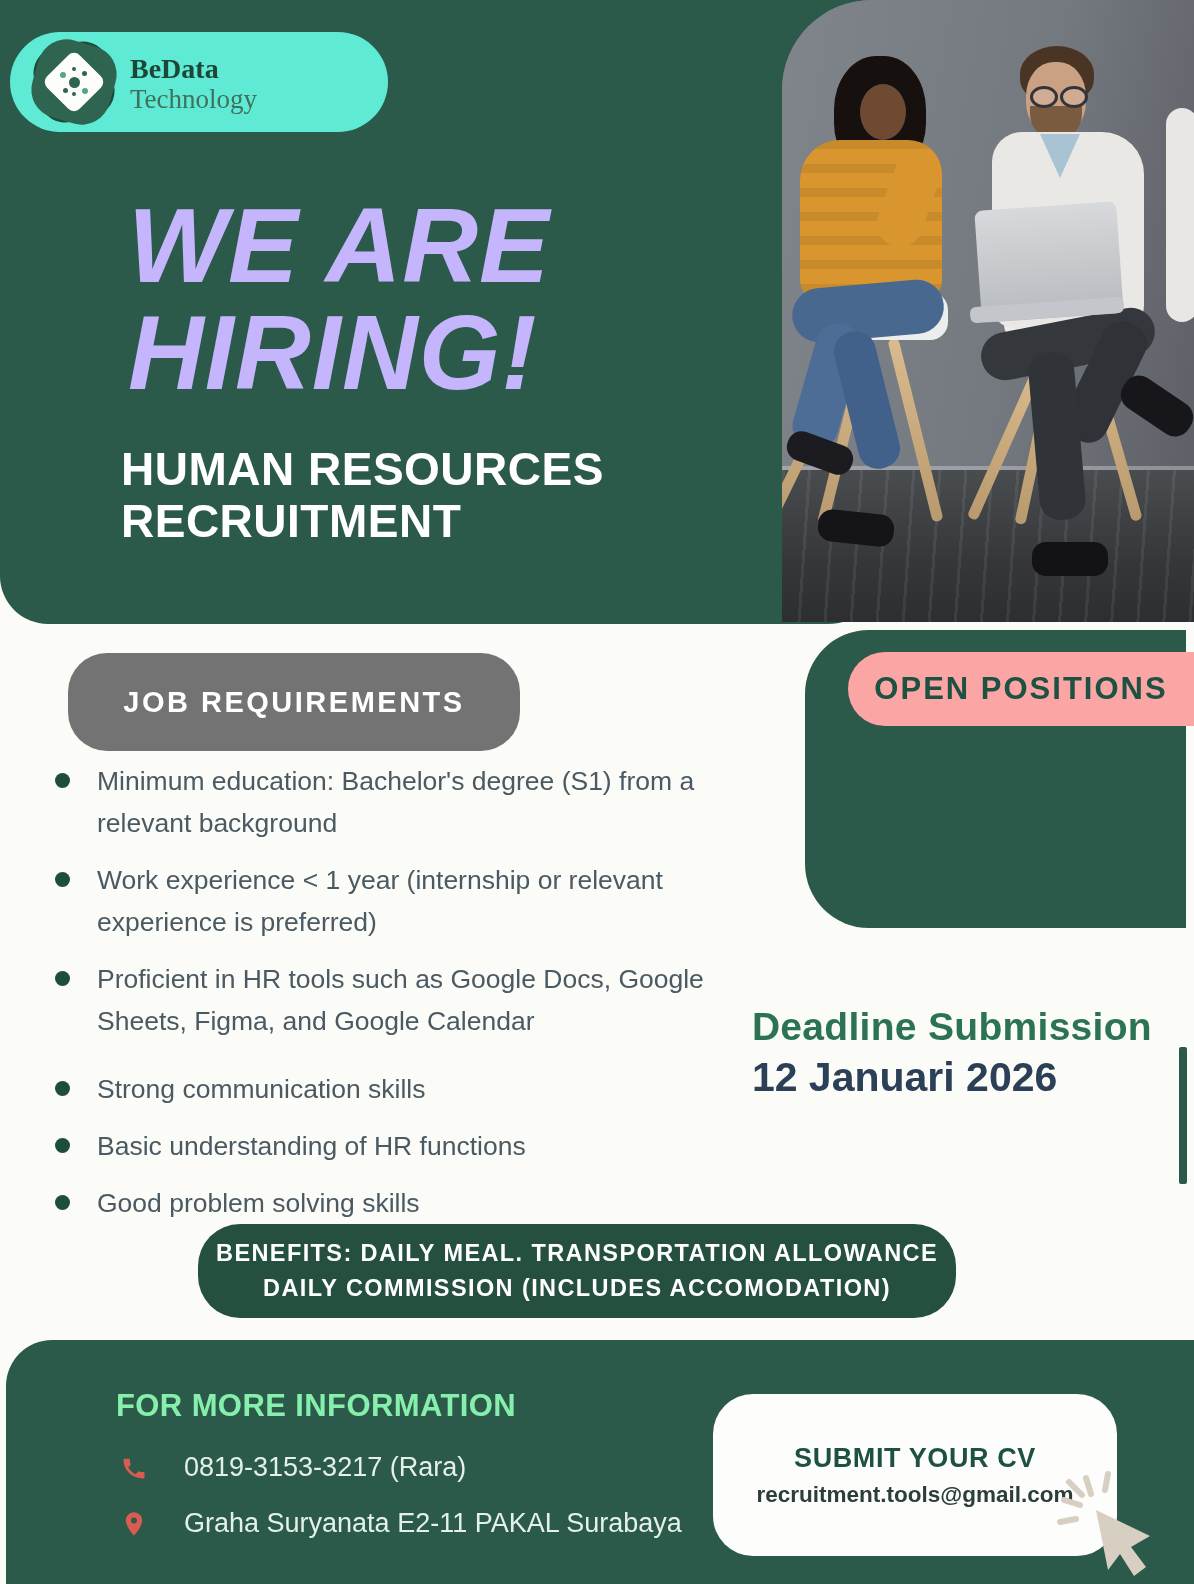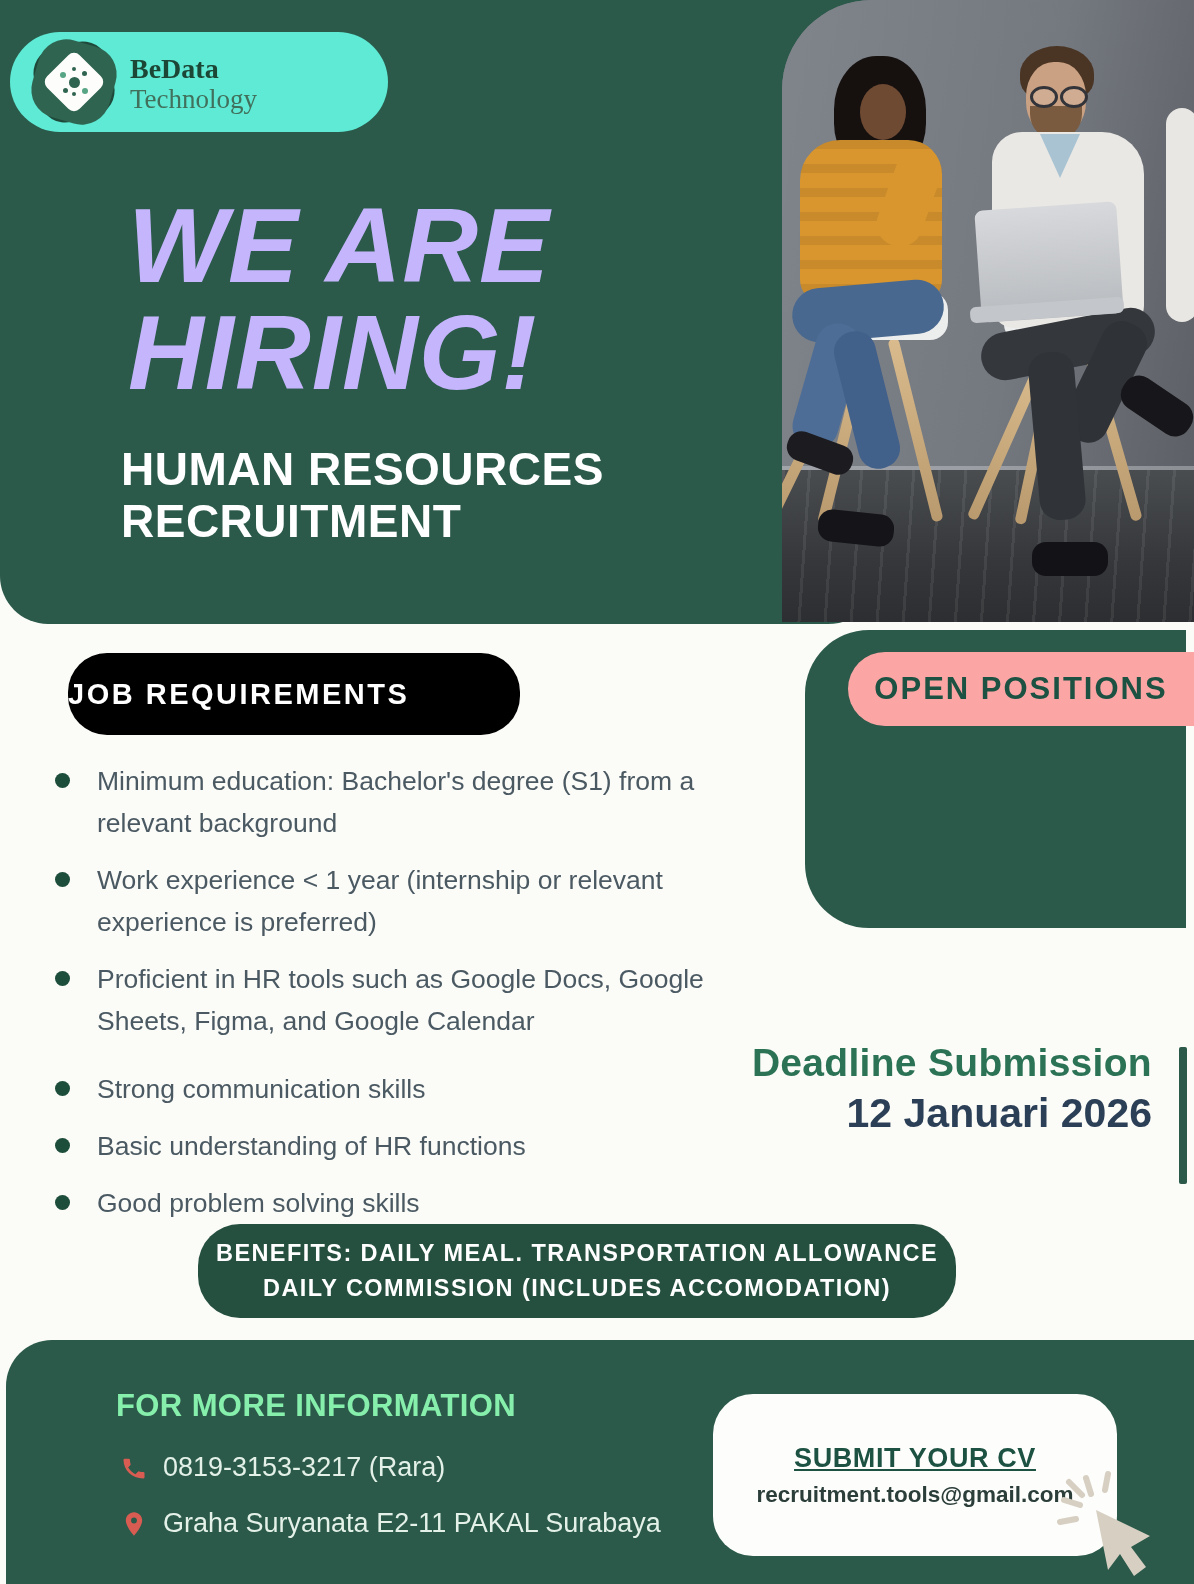--- a/index.html
+++ b/index.html
@@ -82,61 +82,61 @@
         background:linear-gradient(180deg,#d7d9dc,#b7babe);}
   .m-laptop-base{left:188px;top:302px;width:154px;height:16px;background:#c3c6ca;border-radius:6px;transform:rotate(-4deg);}
   .m-pant-cross{left:198px;top:320px;width:176px;height:48px;background:#34373c;border-radius:24px;transform:rotate(-11deg);}
   .m-pant-leg1{left:300px;top:318px;width:46px;height:128px;background:#2f3237;border-radius:20px;transform:rotate(26deg);}
   .m-pant-leg2{left:252px;top:352px;width:46px;height:168px;background:#303338;border-radius:20px;transform:rotate(-5deg);}
   .m-shoe1{left:336px;top:388px;width:78px;height:36px;background:#17171b;border-radius:16px;transform:rotate(34deg);}
   .m-shoe2{left:250px;top:542px;width:76px;height:34px;background:#131317;border-radius:14px;}
   .side-sleeve{left:384px;top:108px;width:32px;height:214px;background:#e9e7e3;border-radius:16px;}
 
   
-  .jobreq-pill{left:68px;top:653px;width:452px;height:82px;background:#000000;
-        border-radius:39px;display:flex;align-items:center;justify-content:flex-start;}
+  .jobreq-pill{left:68px;top:653px;width:452px;height:98px;background:#737373;
+        border-radius:39px;display:flex;align-items:center;justify-content:center;}
   .jobreq-pill span{color:#ffffff;font-weight:bold;font-size:29px;letter-spacing:2.5px;}
   .req-list{left:55px;top:760px;width:700px;list-style:none;margin:0;padding:0;}
   .req-list li{display:flex;gap:27px;margin-bottom:15px;}
   .req-list li.mt{margin-top:26px;}
   .req-dot{flex:none;width:15px;height:15px;border-radius:50%;background:#1d4d3b;margin-top:13px;}
   .req-text{font-size:26.5px;line-height:42px;color:#4a5962;max-width:645px;}
 
   .open-card{left:805px;top:630px;width:381px;height:298px;background:#2b5a4a;
         border-radius:64px 0 0 64px;}
   .open-pill{left:848px;top:652px;width:346px;height:74px;background:#fca5a5;
         border-radius:47px 0 0 47px;display:flex;align-items:center;justify-content:center;}
   .open-pill span{color:#1d5243;font-weight:bold;font-size:31px;letter-spacing:2px;}
   .positions{left:0;top:772px;right:30px;text-align:right;color:#cde8da;
         font-size:28px;letter-spacing:2px;line-height:42px;}
   .pos-line1{display:flex;justify-content:flex-end;align-items:center;}
   .pos-dot{width:15px;height:15px;border-radius:50%;background:#ffffff;margin-left:16px;}
 
-  .deadline{right:42px;top:1041px;text-align:right;}
+  .deadline{right:42px;top:1005px;text-align:left;}
   .deadline-label{color:#2c7356;font-weight:bold;font-size:39px;letter-spacing:0.3px;}
   .deadline-date{color:#2b3f56;font-weight:bold;font-size:41px;margin-top:5px;}
   .deadline-bar{left:1179px;top:1047px;width:8px;height:137px;background:#2b5a4a;border-radius:2px;}
 
   .benefits{left:198px;top:1224px;width:758px;height:94px;background:#25503f;border-radius:42px;
         display:flex;flex-direction:column;align-items:center;justify-content:center;
         color:#ffffff;font-weight:bold;font-size:23.5px;letter-spacing:1.4px;line-height:35px;text-align:center;}
 
   
   .footer{left:6px;top:1340px;width:1188px;height:244px;background:#2b5a4a;
         border-radius:46px 0 0 0;}
   .footer-heading{left:110px;top:48px;color:#86efac;font-weight:bold;font-size:31px;letter-spacing:0.4px;}
-  .contact-row{left:114px;display:flex;align-items:center;gap:15px;}
+  .contact-row{left:114px;display:flex;align-items:center;gap:36px;}
   .row-phone{top:112px;}
   .row-addr{top:168px;}
   .contact-text{color:#e4f1e9;font-size:27px;}
   .cicon{width:28px;height:28px;flex:none;}
 
   .cv-card{left:707px;top:54px;width:404px;height:162px;background:#fdfdfb;border-radius:40px;
         display:flex;flex-direction:column;align-items:center;justify-content:center;gap:8px;}
-  .cv-title{color:#1d5243;font-weight:bold;font-size:27px;letter-spacing:0.6px;text-decoration:underline;}
+  .cv-title{color:#1d5243;font-weight:bold;font-size:27px;letter-spacing:0.6px;}
   .cv-email{color:#2c3e3a;font-weight:bold;font-size:22.5px;}
   .cursor{left:1050px;top:130px;width:120px;height:120px;}
 </style>
 </head>
 <body>
 
 <div class="abs hero">
   <div class="abs logo-pill">
     <div class="abs logo-mark">
       <div class="abs logo-ring-a"></div>

